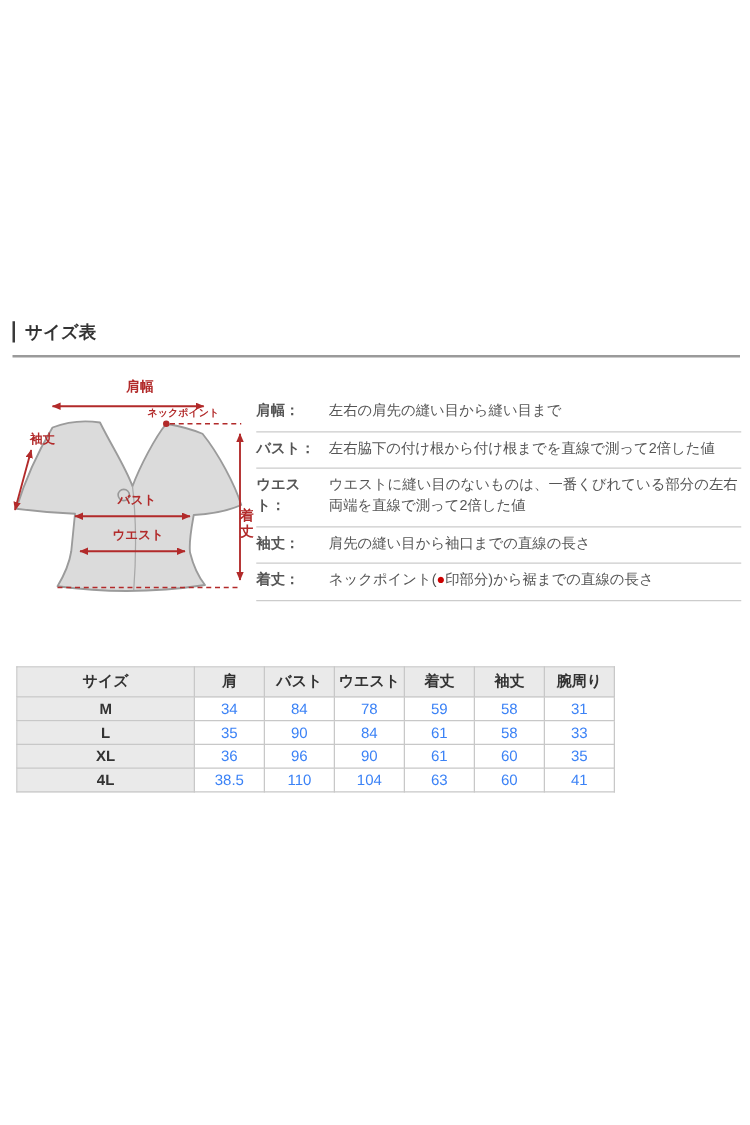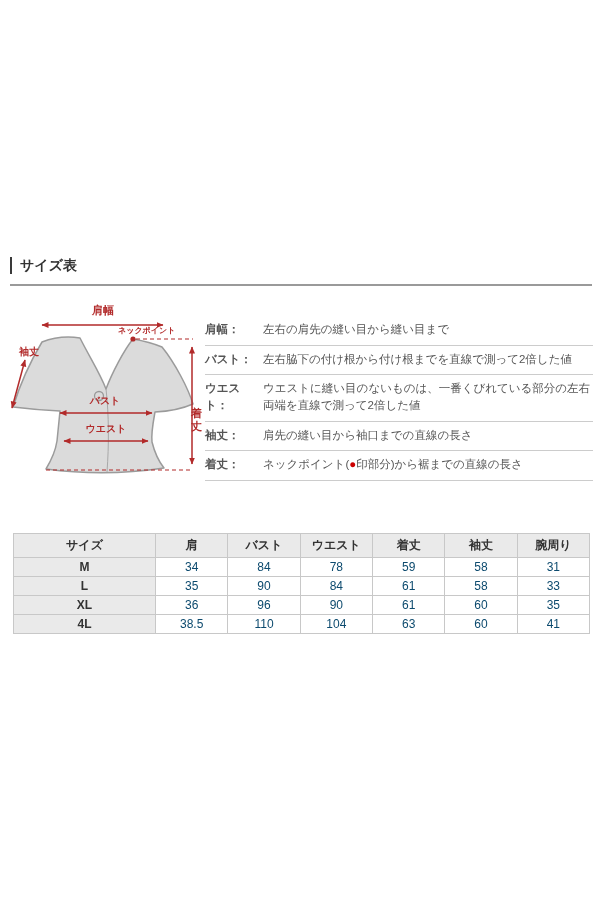--- a/index.html
+++ b/index.html
@@ -16,45 +16,45 @@
   }
   .hr{
     position:absolute;left:10px;top:284px;width:582px;height:0;
     border-top:2px solid #9a9a9a;
   }
   
   .diagram{position:absolute;left:5px;top:303px;width:205px;height:175px;}
   .diagram svg{position:absolute;left:0;top:0;}
   .dlabel{
     position:absolute;color:var(--accent-red,#b22a2a);font-weight:bold;
-    text-align:center;line-height:1.1;
+    text-align:right;line-height:1.1;
   }
   .dl-shoulder{left:78px;top:1px;width:40px;font-size:11px;}
   .dl-neckpoint{left:113px;top:24px;width:64px;font-size:8px;text-align:left;font-weight:bold;}
   .dl-sleeve{left:9px;top:43px;width:30px;font-size:10px;}
   .dl-bust{left:80px;top:92px;width:40px;font-size:10px;}
   .dl-waist{left:76px;top:120px;width:50px;font-size:10px;}
   .dl-length{left:185px;top:104px;width:13px;font-size:11px;line-height:13px;word-break:break-all;}
   
   .defs{position:absolute;left:205px;top:316px;width:388px;color:#555;font-size:11.5px;line-height:1.45;}
   .def-row{display:flex;padding:5px 0 7px 0;border-bottom:1px solid #ccc;}
   .def-term{width:58px;flex-shrink:0;font-weight:bold;}
   .def-desc{flex:1;}
   .def-desc .line{margin:0;}
   .red-dot{color:var(--dot-red,#cc0000);}
   
   .size-table{
-    position:absolute;left:13px;top:533px;width:577px;
+    position:absolute;left:13px;top:533px;width:479px;
     border-collapse:collapse;table-layout:fixed;font-size:12px;
   }
   .size-table th,.size-table td{
     border:1px solid #c8c8c8;text-align:center;vertical-align:middle;
   }
   .size-table th{background:#eaeaea;color:#333;font-weight:bold;height:21px;padding:1px 0;}
-  .size-table td{color:#0c4a6e;height:16px;padding:1px 0;}
+  .size-table td{color:#3b82f6;height:16px;padding:1px 0;}
   .size-table td.rowhead{background:#eaeaea;color:#333;font-weight:bold;}
   .size-table col.c-size{width:142px;}
 </style>
 </head>
 <body>
 
 <div class="page">
 
   <div class="title">サイズ表</div>
   <div class="hr"></div>

